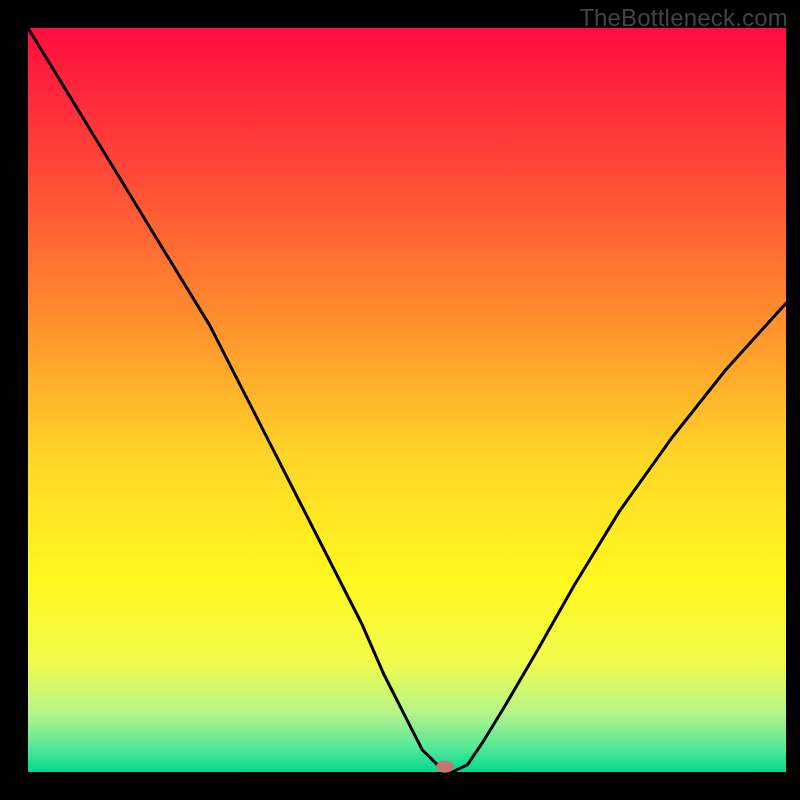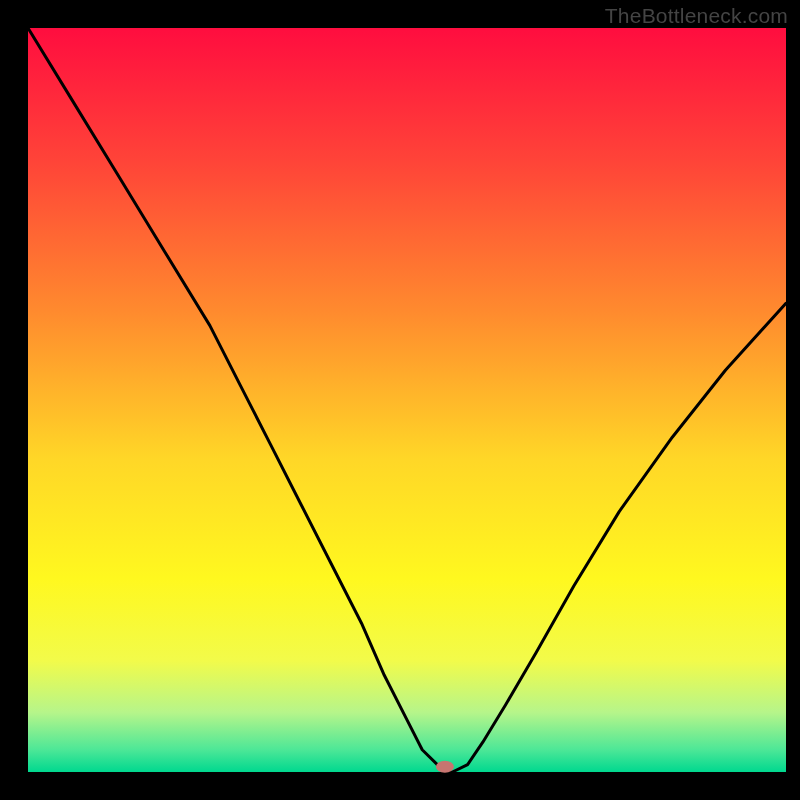--- a/index.html
+++ b/index.html
@@ -14,21 +14,21 @@
   .chart-container {
     position: relative;
     width: 800px;
     height: 800px;
   }
   .watermark {
     position: absolute;
     top: 4px;
     right: 12px;
     color: #444;
-    font-size: 21px;
+    font-size: 24px;
     font-weight: 500;
     z-index: 10;
     letter-spacing: 0.2px;
   }
   svg {
     display: block;
   }
 </style>
 </head>
 <body>

